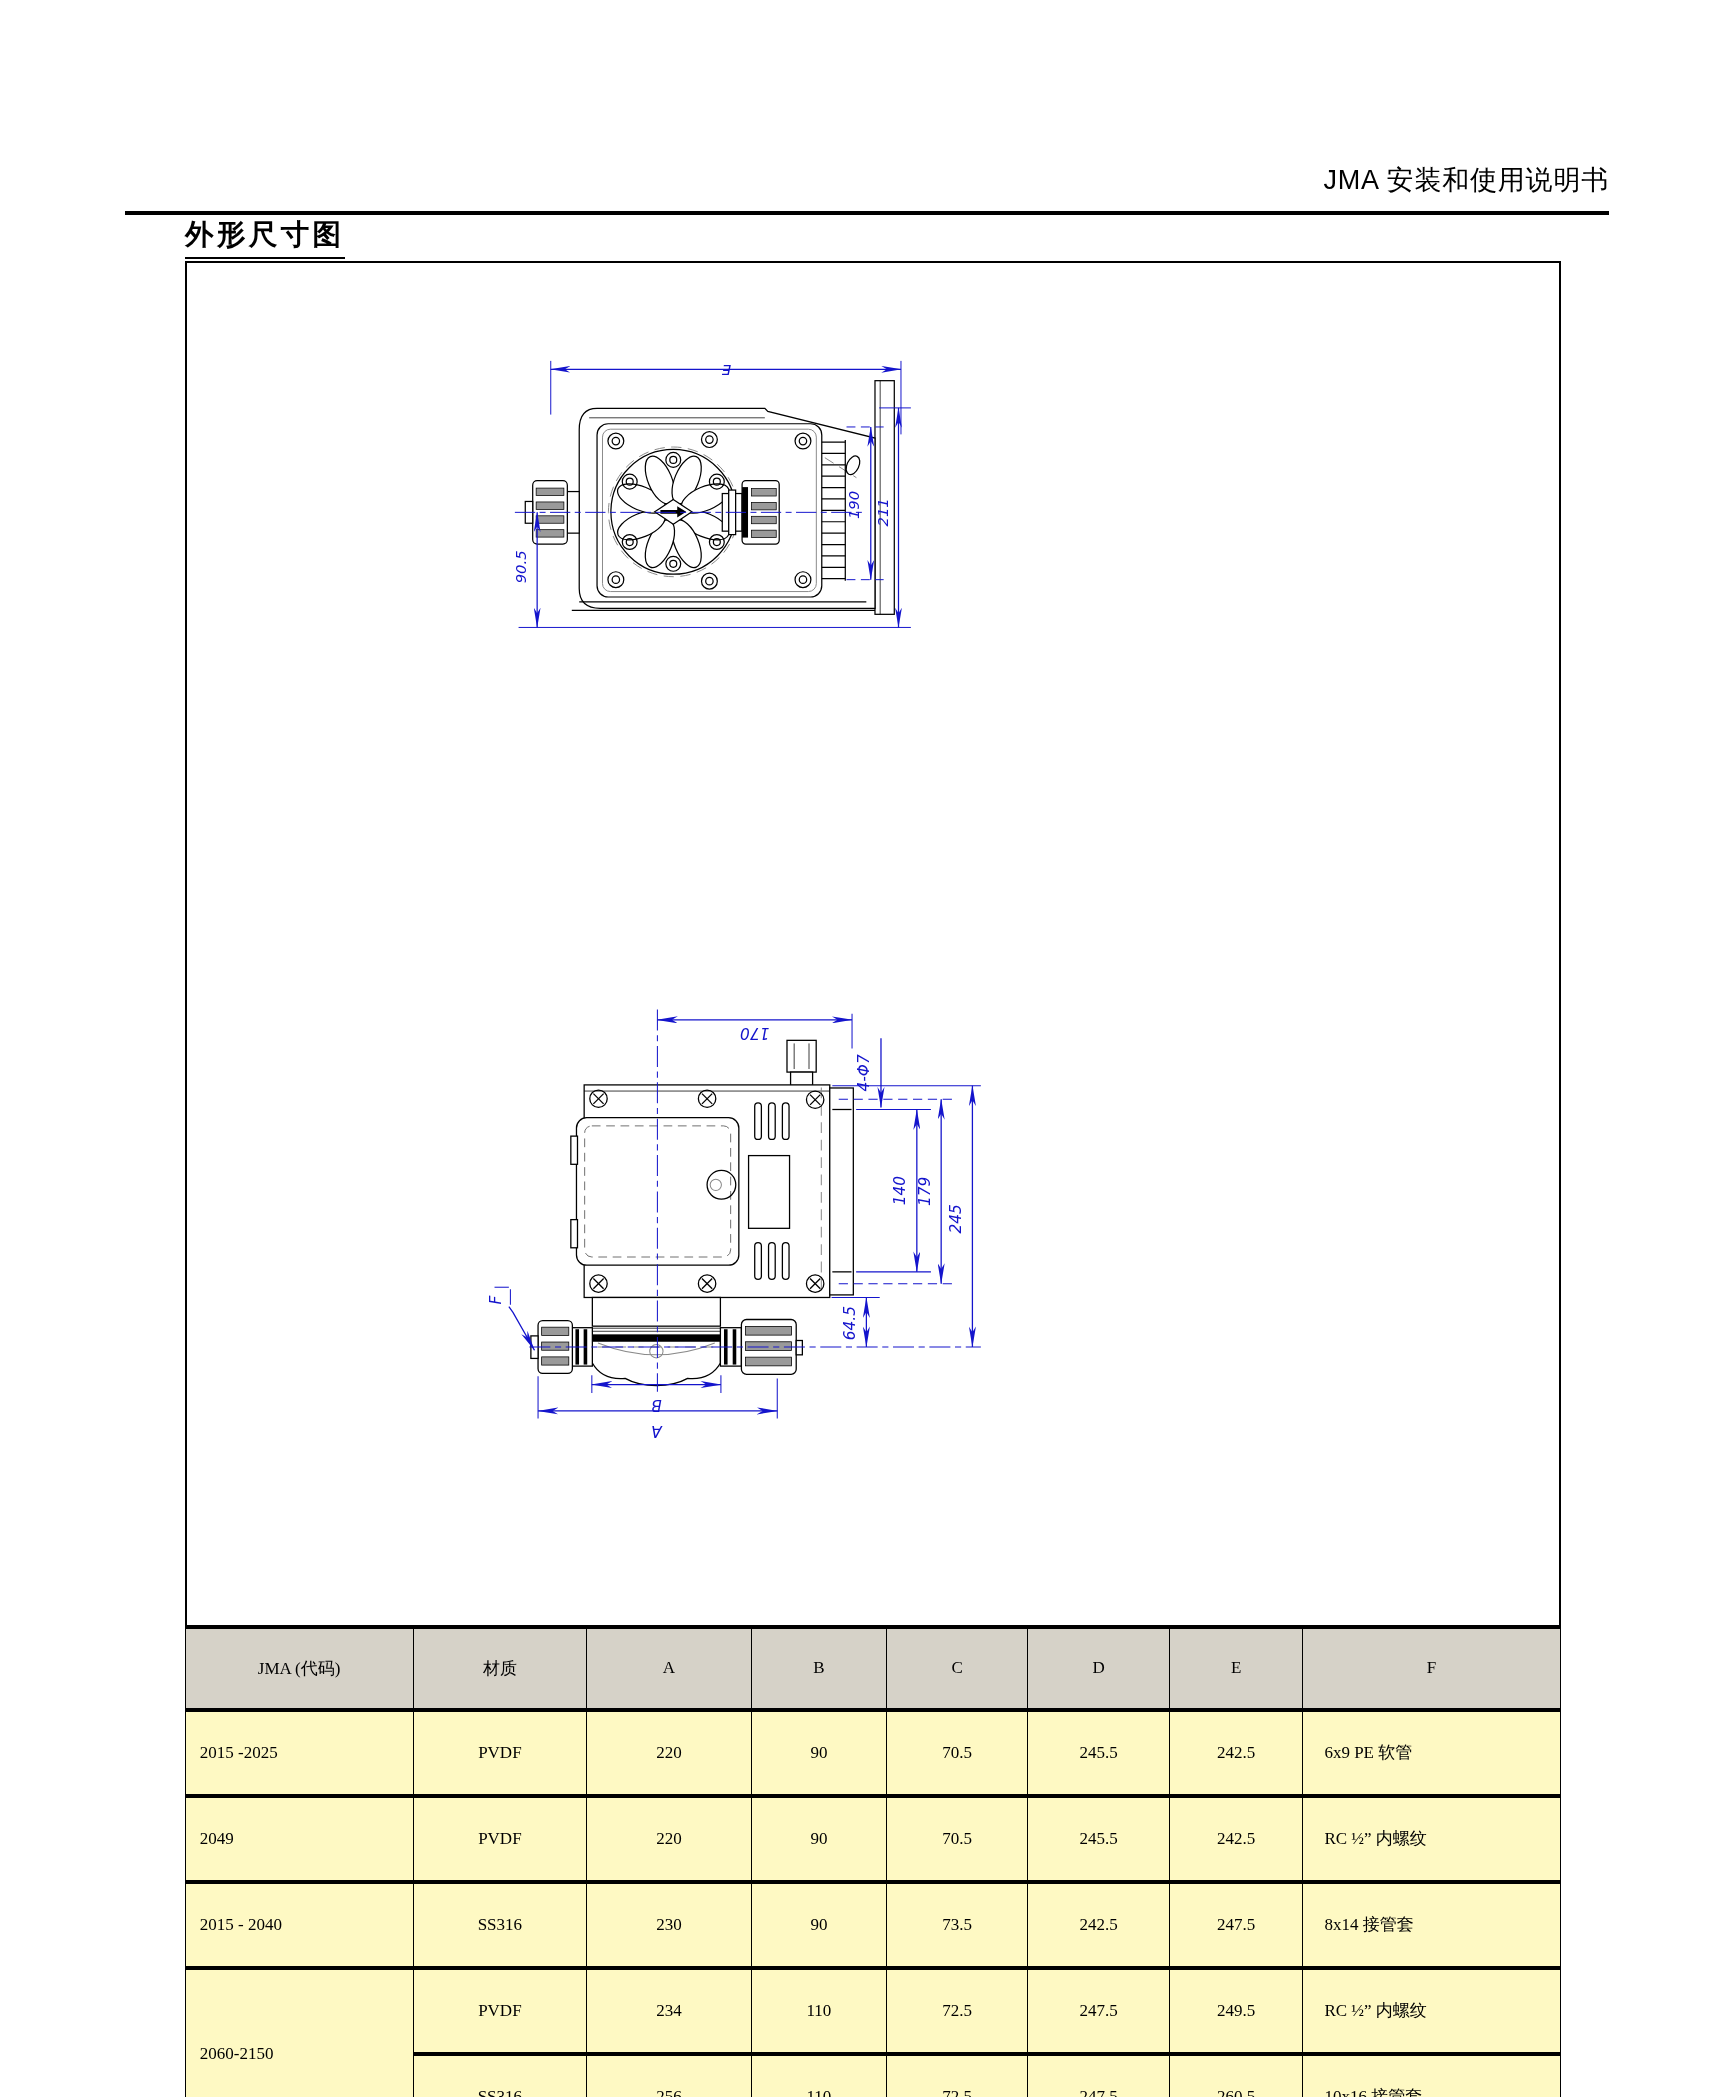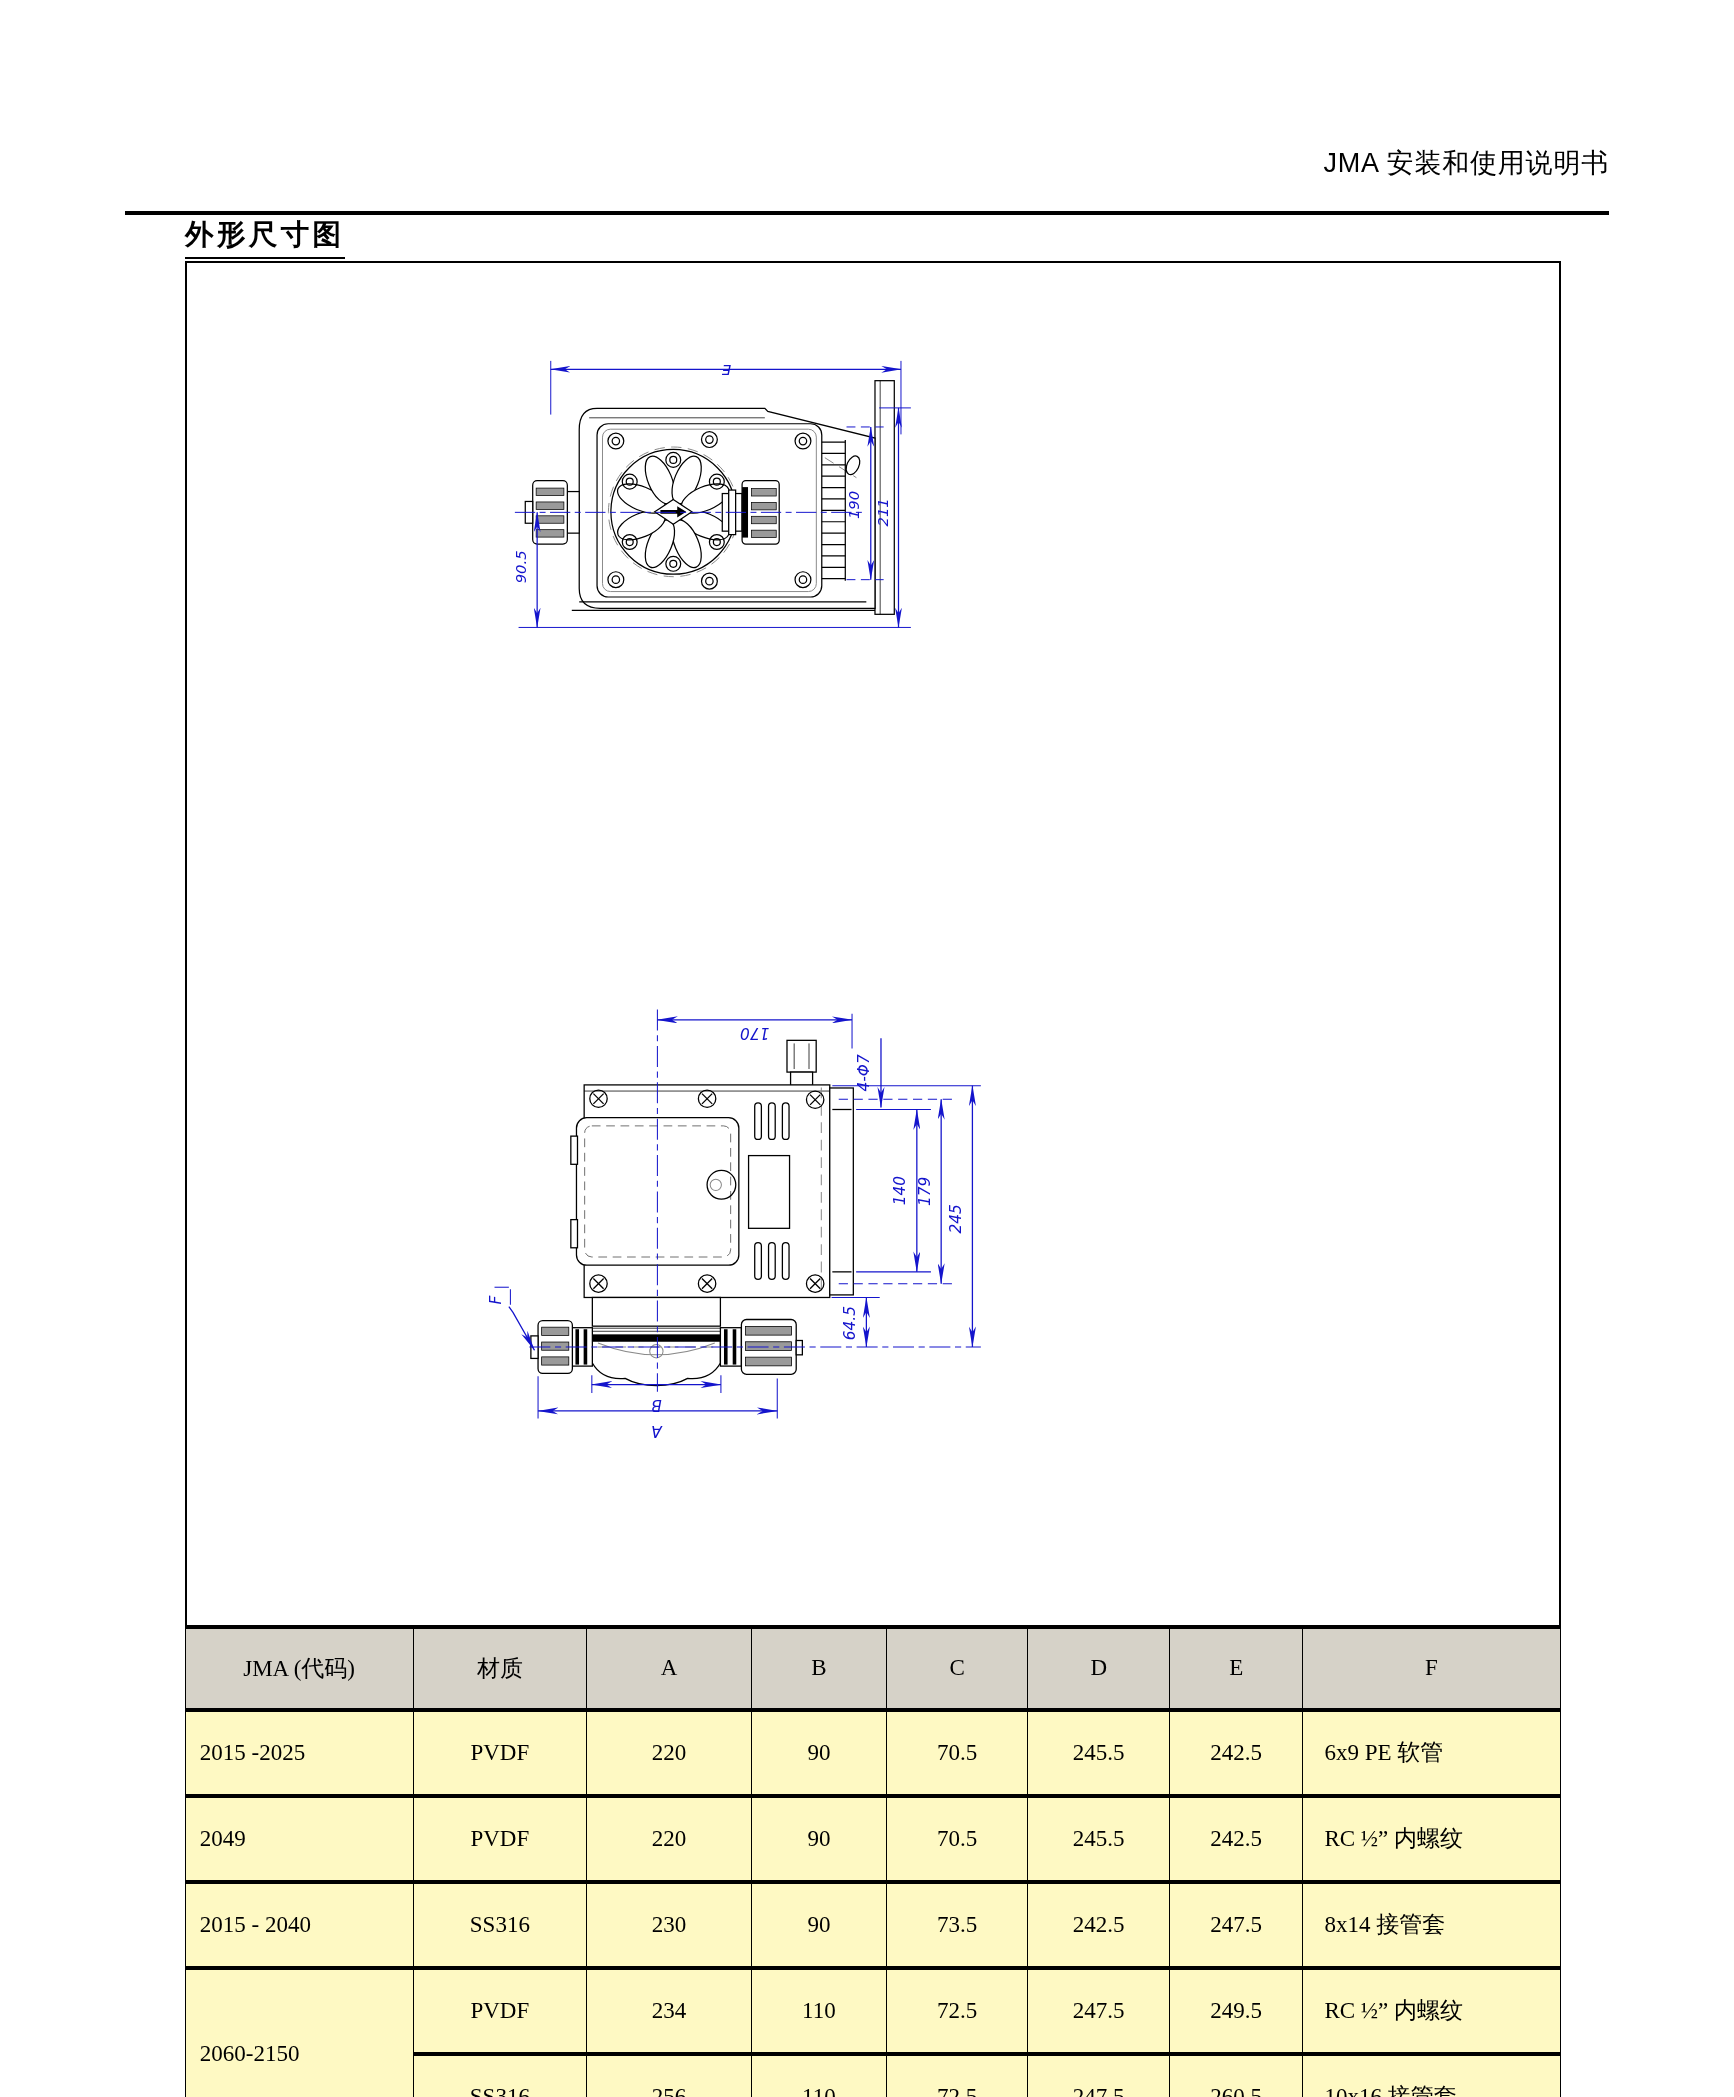--- a/index.html
+++ b/index.html
@@ -1,25 +1,25 @@
 <!DOCTYPE html>
 <html style="font-size:6.7px"><head>
 <meta charset="utf-8">
 <style>
   html,body{margin:0;padding:0;background:#ffffff;}
   body{width:1734px;height:2453px;position:relative;font-family:"Liberation Serif","DejaVu Serif",serif;color:#000;}
-  .doc-header{position:absolute;top:145px;right:125px;font-size:27px;letter-spacing:0.8px;font-family:"Liberation Sans","DejaVu Sans",sans-serif;}
+  .doc-header{position:absolute;top:162px;right:125px;font-size:27px;letter-spacing:0.8px;font-family:"Liberation Sans","DejaVu Sans",sans-serif;}
   .doc-header-rule{position:absolute;top:211px;left:125px;width:1484px;height:4.2px;background:#000;}
   .section-title{position:absolute;top:216px;left:185px;font-size:28.5px;font-weight:bold;letter-spacing:3.4px;border-bottom:2.9px solid #000;padding-bottom:3.4px;}
   .figure-box{position:absolute;left:185px;top:261px;width:1376px;height:1880px;border:2.5px solid #000;box-sizing:border-box;}
   .drawing{position:absolute;}
   .caption{position:absolute;left:0;top:1472px;width:100%;text-align:center;font-size:24px;letter-spacing:1.7px;}
   
   .dim-table{position:absolute;left:-2.5px;right:-2.5px;bottom:-2.5px;border-collapse:collapse;width:1376px;table-layout:fixed;}
-  .dim-table th,.dim-table td{border-left:1.7px solid #000;border-right:1.7px solid #000;border-top:4.6px solid #000;border-bottom:4.6px solid #000;font-size:23px;font-weight:normal;text-align:center;vertical-align:middle;padding:12px;}
+  .dim-table th,.dim-table td{border-left:1.7px solid #000;border-right:1.7px solid #000;border-top:4.6px solid #000;border-bottom:4.6px solid #000;font-size:17px;font-weight:normal;text-align:center;vertical-align:middle;padding:12px;}
   .dim-table th{height:55px;background:#d6d2c8;}
   .dim-table td{height:58px;background:#fef9c3;}
   .dim-table .c-left{text-align:left;padding-left:14.3px;}
   .dim-table .c-f{text-align:left;padding-left:21px;font-family:Liberation Serif, serif;}
   
   .ln{fill:none;stroke:#000;stroke-width:5;}
   .lnF{fill:#fff;stroke:#000;stroke-width:5;}
   .lnt{fill:none;stroke:#000;stroke-width:3;}
   .lnd{fill:none;stroke:#444;stroke-width:3;stroke-dasharray:34 22;}
   .gyt{fill:none;stroke:#8a8a8a;stroke-width:4;}

